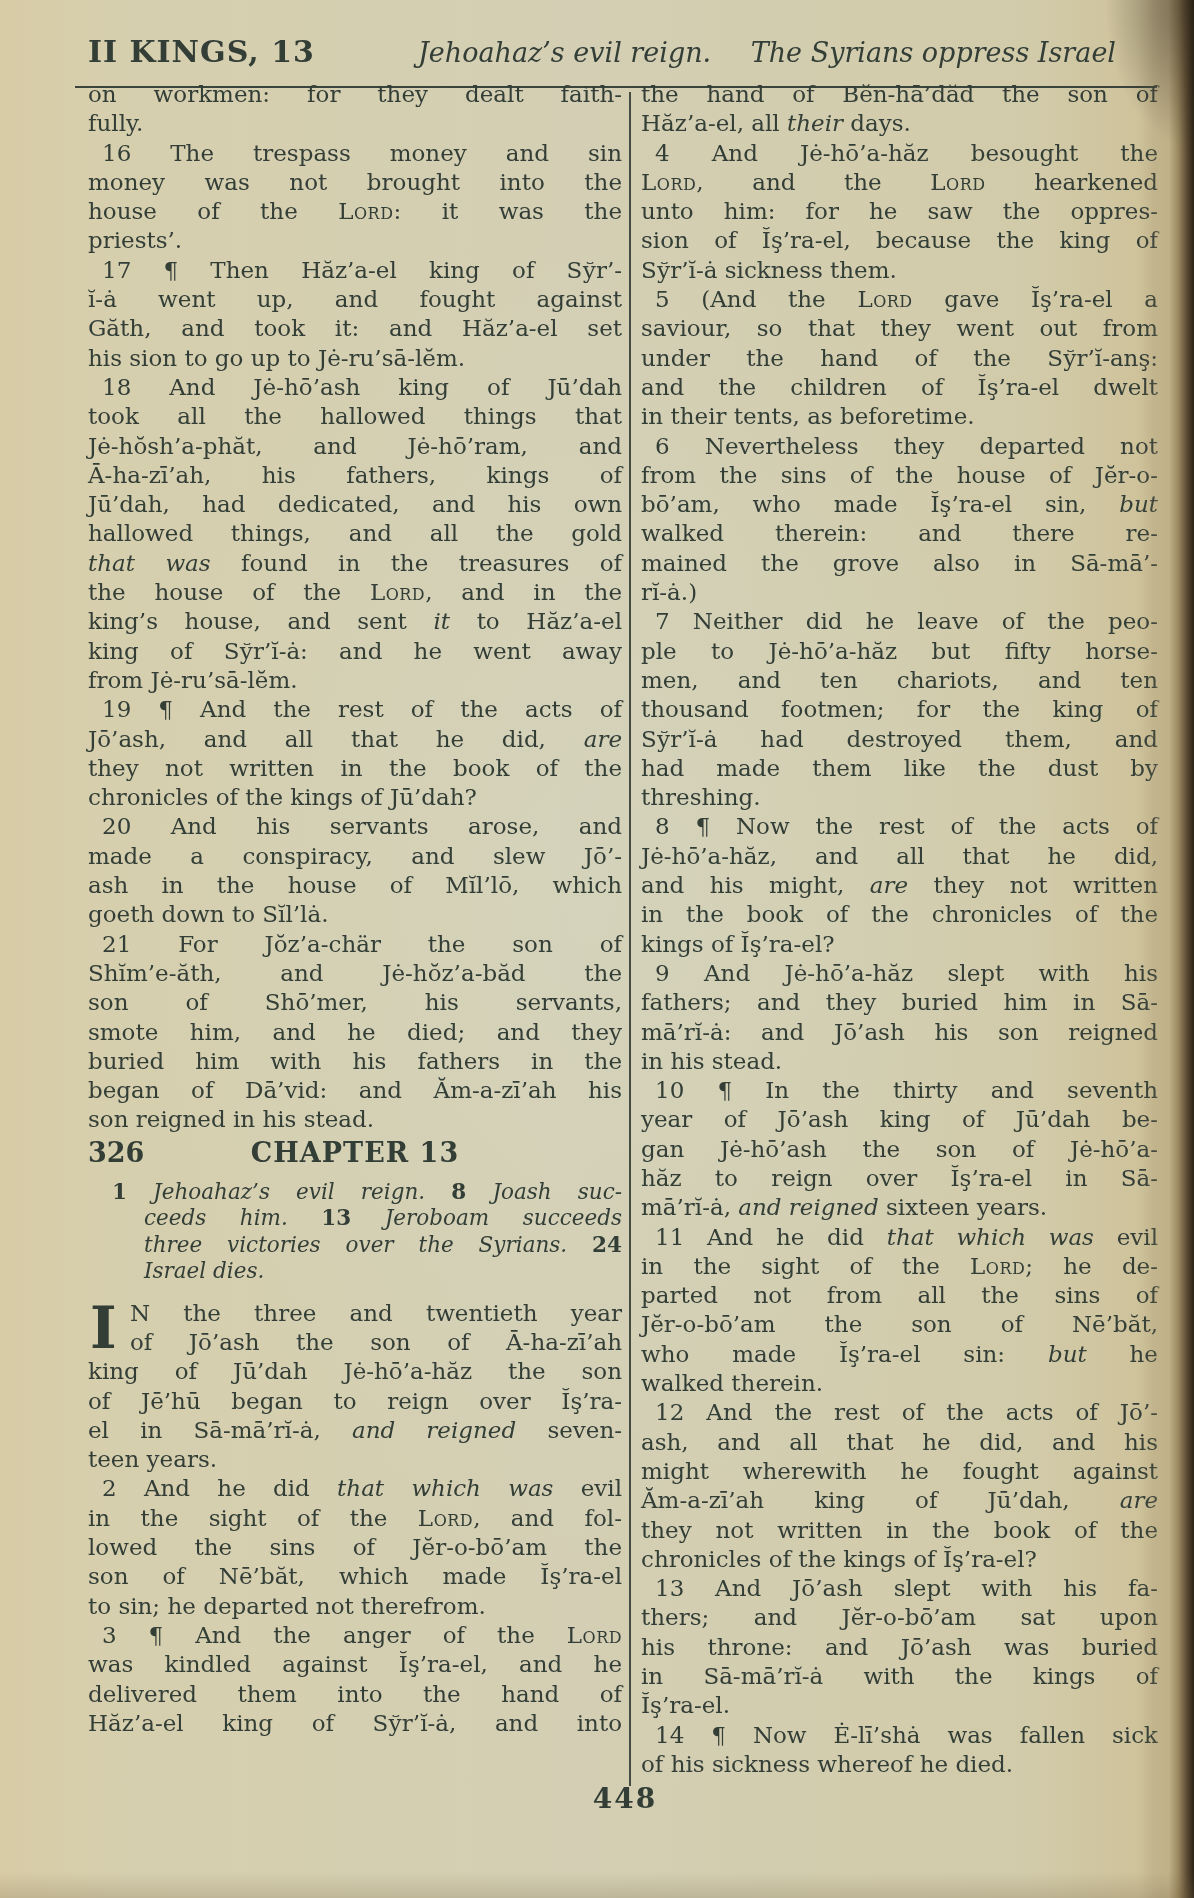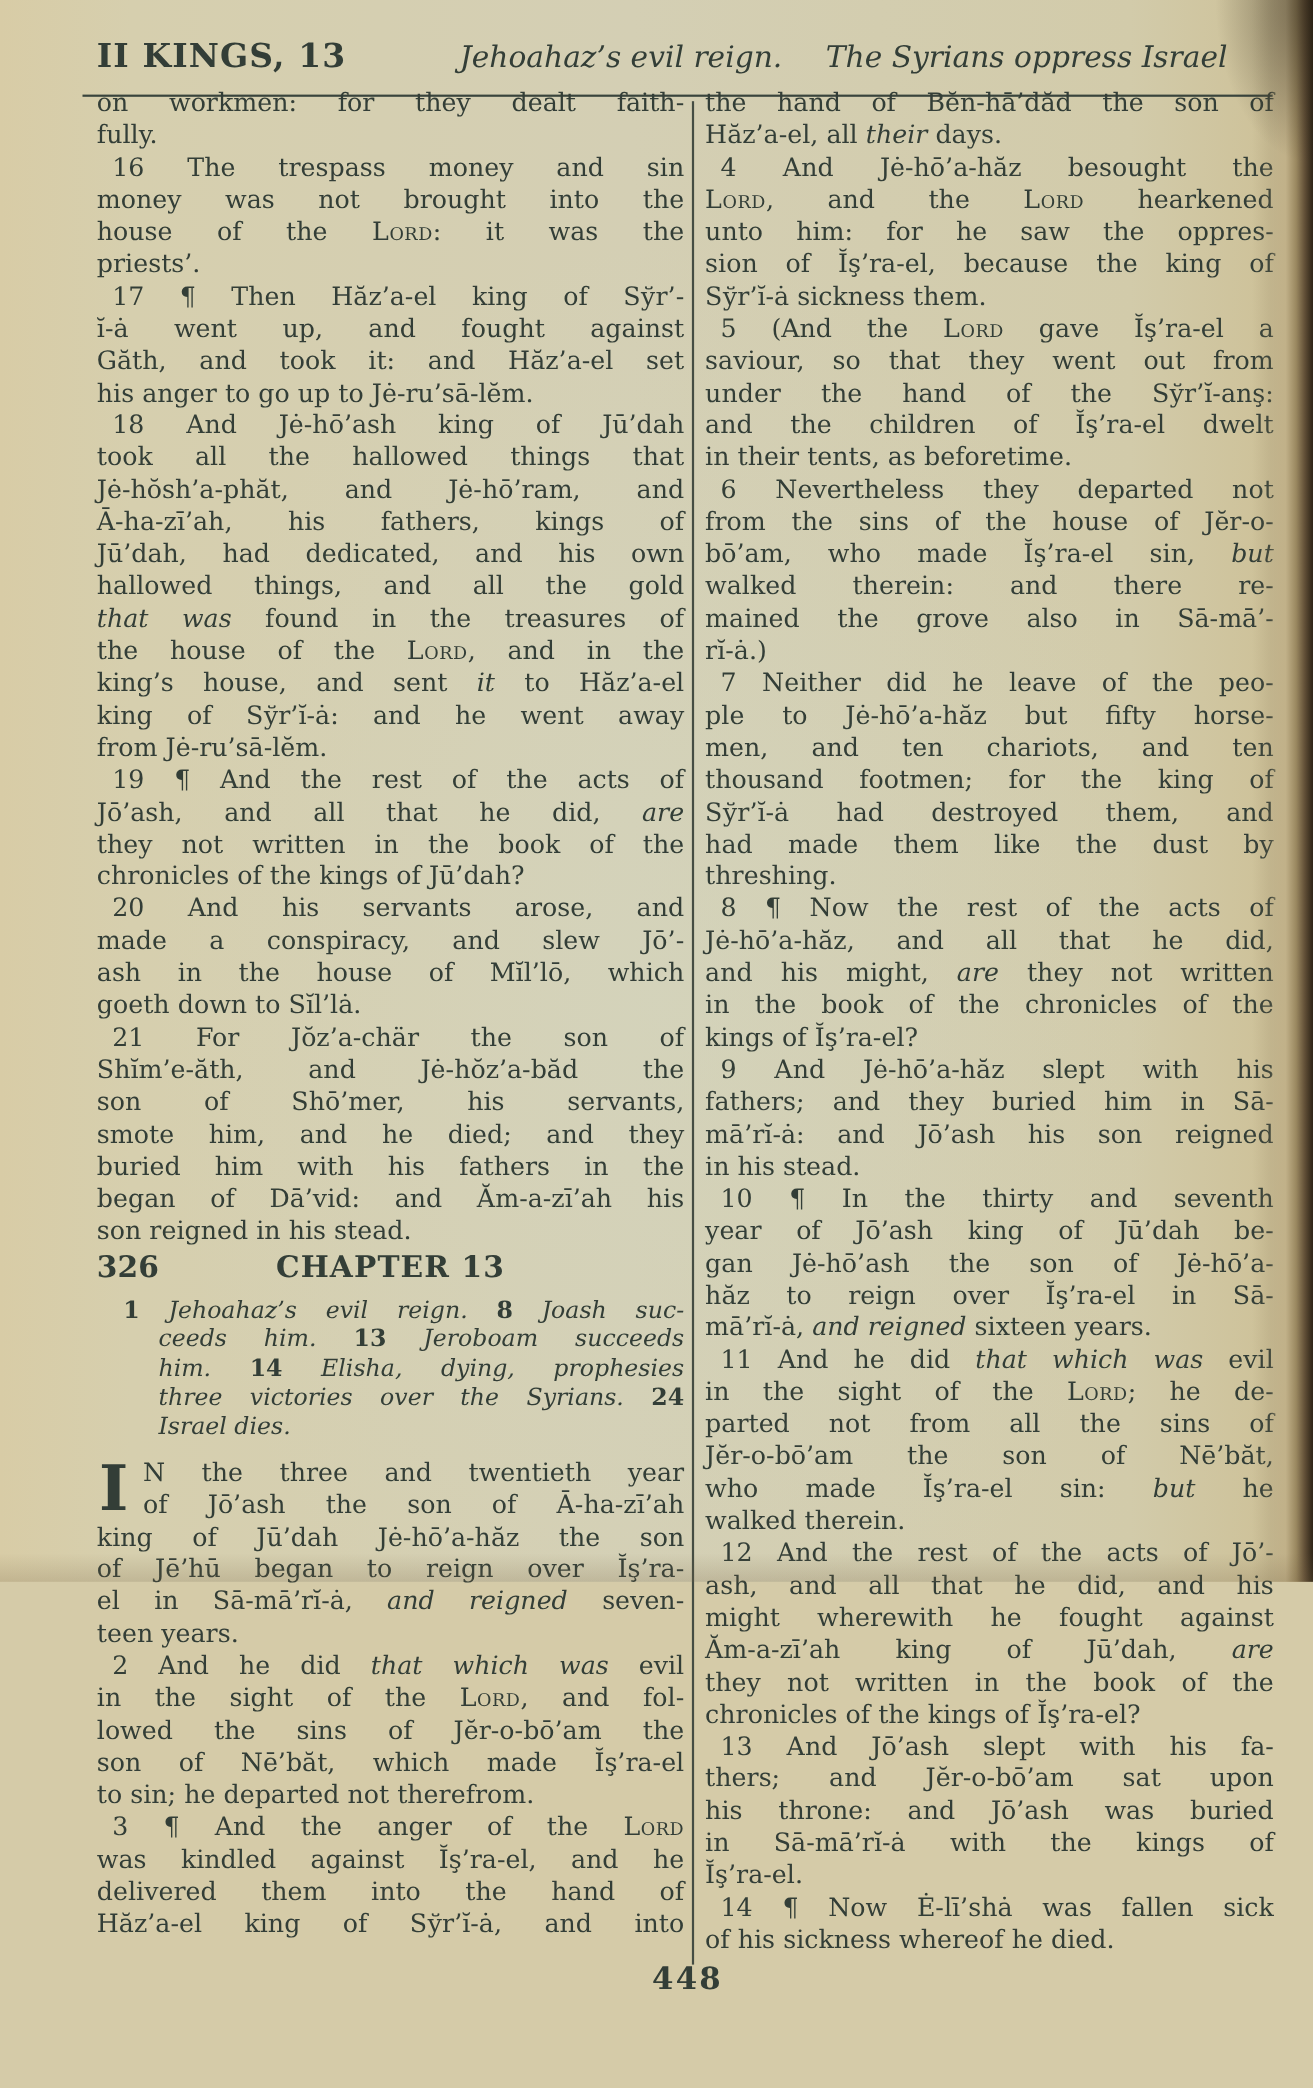--- a/index.html
+++ b/index.html
@@ -3,21 +3,21 @@
 <meta charset="utf-8">
 <style>
   html,body{margin:0;padding:0;}
   body{
     width:1194px;height:1898px;
     font-family:"DejaVu Serif","Liberation Serif",serif;
     background:#d5cba8;
     overflow:hidden;
   }
   .page{
-    position:relative;width:1194px;height:1438px;
+    position:relative;width:1194px;height:1898px;
     background:
       radial-gradient(ellipse 640px 950px at 600px 900px, rgba(212,214,192,0.55), rgba(212,214,192,0) 72%),
       linear-gradient(90deg,#d8cca6 0%, #d6cfae 10%, #d4cfb4 48%, #d2cbaa 86%, #cec29a 96%, #c9bc93 100%);
     color:#333e37;
   }
   .running-head{
     position:absolute;left:88px;top:34px;width:1068px;height:44px;
   }
   .rh-book{position:absolute;left:0;top:0;font-size:30px;font-weight:bold;letter-spacing:1px;}
   .rh-mid{position:absolute;left:330px;top:3px;font-size:27px;font-style:italic;}
@@ -98,21 +98,21 @@
   <div class="col col-left" id="col-left">
       <div class="line">on workmen: for they dealt faith-</div>
       <div class="line e">fully.</div>
       <div class="line v">16 The trespass money and sin</div>
       <div class="line">money was not brought into the</div>
       <div class="line">house of the <span class="sc">Lord</span>: it was the</div>
       <div class="line e">priests’.</div>
       <div class="line v">17 ¶ Then Hăz’a-el king of Sўr’-</div>
       <div class="line">ĭ-ȧ went up, and fought against</div>
       <div class="line">Găth, and took it: and Hăz’a-el set</div>
-      <div class="line e">his anger to go up to Jė-ru’sā-lĕm.</div>
+      <div class="line e">his sion to go up to Jė-ru’sā-lĕm.</div>
       <div class="line v">18 And Jė-hō’ash king of Jū’dah</div>
       <div class="line">took all the hallowed things that</div>
       <div class="line">Jė-hŏsh’a-phăt, and Jė-hō’ram, and</div>
       <div class="line">Ā-ha-zī’ah, his fathers, kings of</div>
       <div class="line">Jū’dah, had dedicated, and his own</div>
       <div class="line">hallowed things, and all the gold</div>
       <div class="line"><i>that was</i> found in the treasures of</div>
       <div class="line">the house of the <span class="sc">Lord</span>, and in the</div>
       <div class="line">king’s house, and sent <i>it</i> to Hăz’a-el</div>
       <div class="line">king of Sўr’ĭ-ȧ: and he went away</div>
@@ -132,21 +132,20 @@
       <div class="line">buried him with his fathers in the</div>
       <div class="line">began of Dā’vid: and Ăm-a-zī’ah his</div>
       <div class="line e">son reigned in his stead.</div>
       <div class="ch-row">
         <span class="ch-num">326</span>
         <span class="ch-title">CHAPTER 13</span>
       </div>
       <div class="summary">
         <div class="line sline"><b>1</b> <i>Jehoahaz’s evil reign.</i> <b>8</b> <i>Joash suc-</i></div>
         <div class="line sline hang"><i>ceeds him.</i> <b>13</b> <i>Jeroboam succeeds</i></div>
-        <div class="line sline hang"><i>him.</i> <b>14</b> <i>Elisha, dying, prophesies</i></div>
         <div class="line sline hang"><i>three victories over the Syrians.</i> <b>24</b></div>
         <div class="line e sline hang"><i>Israel dies.</i></div>
       </div>
       <div class="dc-block">
         <span class="dropcap">I</span>
         <div class="line inset">N the three and twentieth year</div>
         <div class="line inset">of Jō’ash the son of Ā-ha-zī’ah</div>
         <div class="line">king of Jū’dah Jė-hō’a-hăz the son</div>
         <div class="line">of Jē’hū began to reign over Ĭş’ra-</div>
         <div class="line">el in Sā-mā’rĭ-ȧ, <i>and reigned</i> seven-</div>

